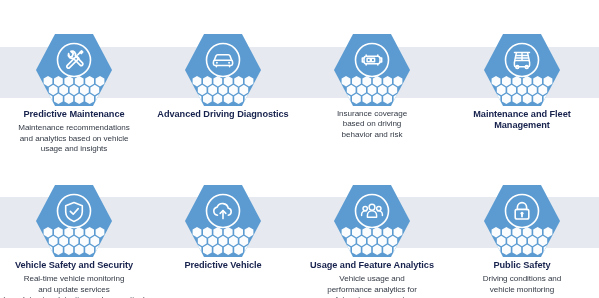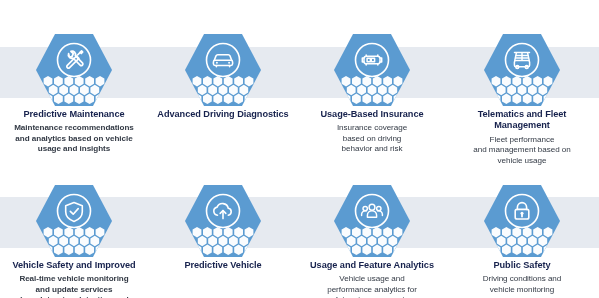--- a/index.html
+++ b/index.html
@@ -95,21 +95,21 @@
   .card-desc {
     font-size: 8.1px;
     font-weight: normal;
     color: #333a45;
     line-height: 10.4px;
     letter-spacing: -0.05px;
     margin: 0;
     padding: 0 1px;
     white-space: pre-line;
   }
-  .card-0 .card-desc { padding: 0; font-weight: bold; }
+  .card-0 .card-desc { padding: 0; }
 </style>
 </head>
 <body>
 
 <div id="infographic">
 
   <div class="row row-top">
     <div class="connector-bar"></div>
 
     <div class="card card-0">
@@ -246,22 +246,20 @@
             <path d="M29.9 26.1h-1.6v3.8h1.6"></path>
             <path d="M46.1 26.1h1.6v3.8h-1.6"></path>
             <line x1="32.2" y1="23.1" x2="32.2" y2="24.2"></line>
             <line x1="43.8" y1="23.1" x2="43.8" y2="24.2"></line>
             <line x1="32.2" y1="31.8" x2="32.2" y2="32.9"></line>
             <line x1="43.8" y1="31.8" x2="43.8" y2="32.9"></line>
           </g>
         </svg>
       </div>
       <div class="card-text">
-        <div class="card-title">Usage-Based
-Insurance</div>
         <div class="card-desc">Insurance coverage
 based on driving
 behavior and risk</div>
       </div>
     </div>
 
     <div class="card card-3">
       <div class="hex-wrap">
         <svg class="hex-svg" viewBox="0 0 76 76" xmlns="http://www.w3.org/2000/svg">
           <defs>
@@ -297,25 +295,22 @@
             <rect x="30.4" y="28.4" width="15.2" height="6.4" rx="1.6"></rect>
             <line x1="32.2" y1="23.4" x2="43.8" y2="23.4"></line>
             <line x1="31.6" y1="26.1" x2="44.4" y2="26.1"></line>
             <line x1="38" y1="20.8" x2="38" y2="28.2"></line>
             <circle cx="33.3" cy="34.9" r="1.5"></circle>
             <circle cx="42.7" cy="34.9" r="1.5"></circle>
           </g>
         </svg>
       </div>
       <div class="card-text">
-        <div class="card-title">Telematics and
+        <div class="card-title">Maintenance and
 Fleet Management</div>
-        <div class="card-desc">Fleet performance
-and management based on
-vehicle usage</div>
       </div>
     </div>
   </div>
 
   <div class="row row-bottom">
     <div class="connector-bar"></div>
 
     <div class="card card-0">
       <div class="hex-wrap">
         <svg class="hex-svg" viewBox="0 0 76 76" xmlns="http://www.w3.org/2000/svg">
@@ -346,21 +341,21 @@
           </g>
           <circle cx="38" cy="28" r="16.5" fill="none" stroke="#ffffff" stroke-width="1.6"></circle>
           <g stroke="#ffffff" stroke-width="1.6" fill="none" stroke-linecap="round" stroke-linejoin="round">
             <path d="M38 19.6l8.3 3.1v6.1c0 4.6-3.4 7.9-8.3 9.6-4.9-1.7-8.3-5-8.3-9.6v-6.1z"></path>
             <polyline points="34.3,28.4 37.2,31.2 42.2,25.6"></polyline>
           </g>
         </svg>
       </div>
       <div class="card-text">
         <div class="card-title">Vehicle Safety
-and Improved</div>
+and Security</div>
         <div class="card-desc">Real-time vehicle monitoring
 and update services
 (e.g., Intrusion detection and prevention)</div>
       </div>
     </div>
 
     <div class="card card-1">
       <div class="hex-wrap">
         <svg class="hex-svg" viewBox="0 0 76 76" xmlns="http://www.w3.org/2000/svg">
           <defs>

